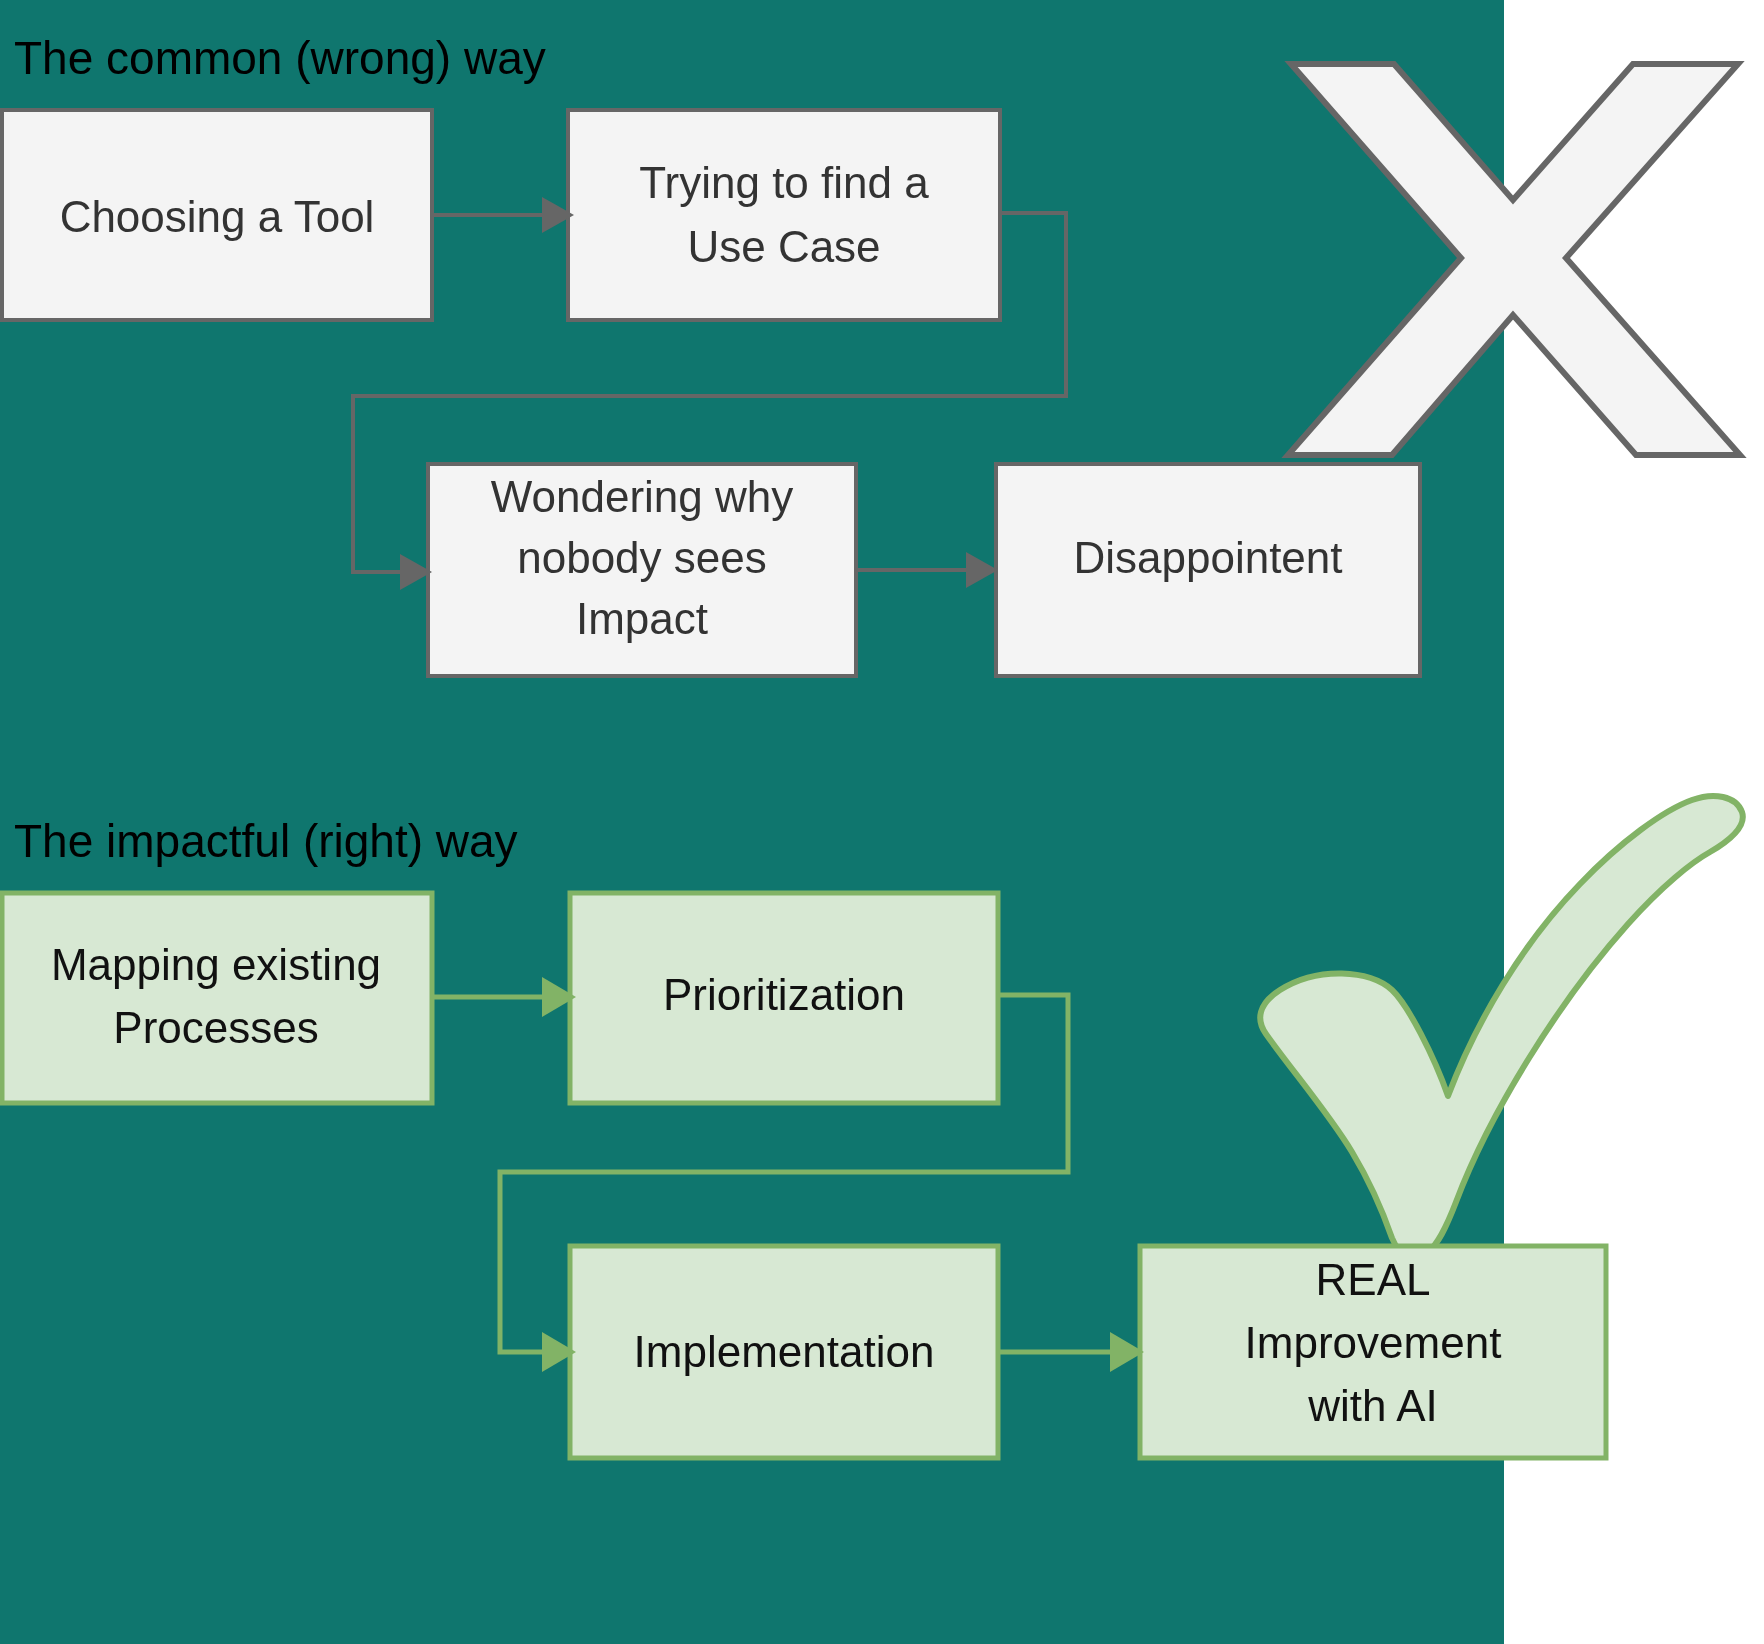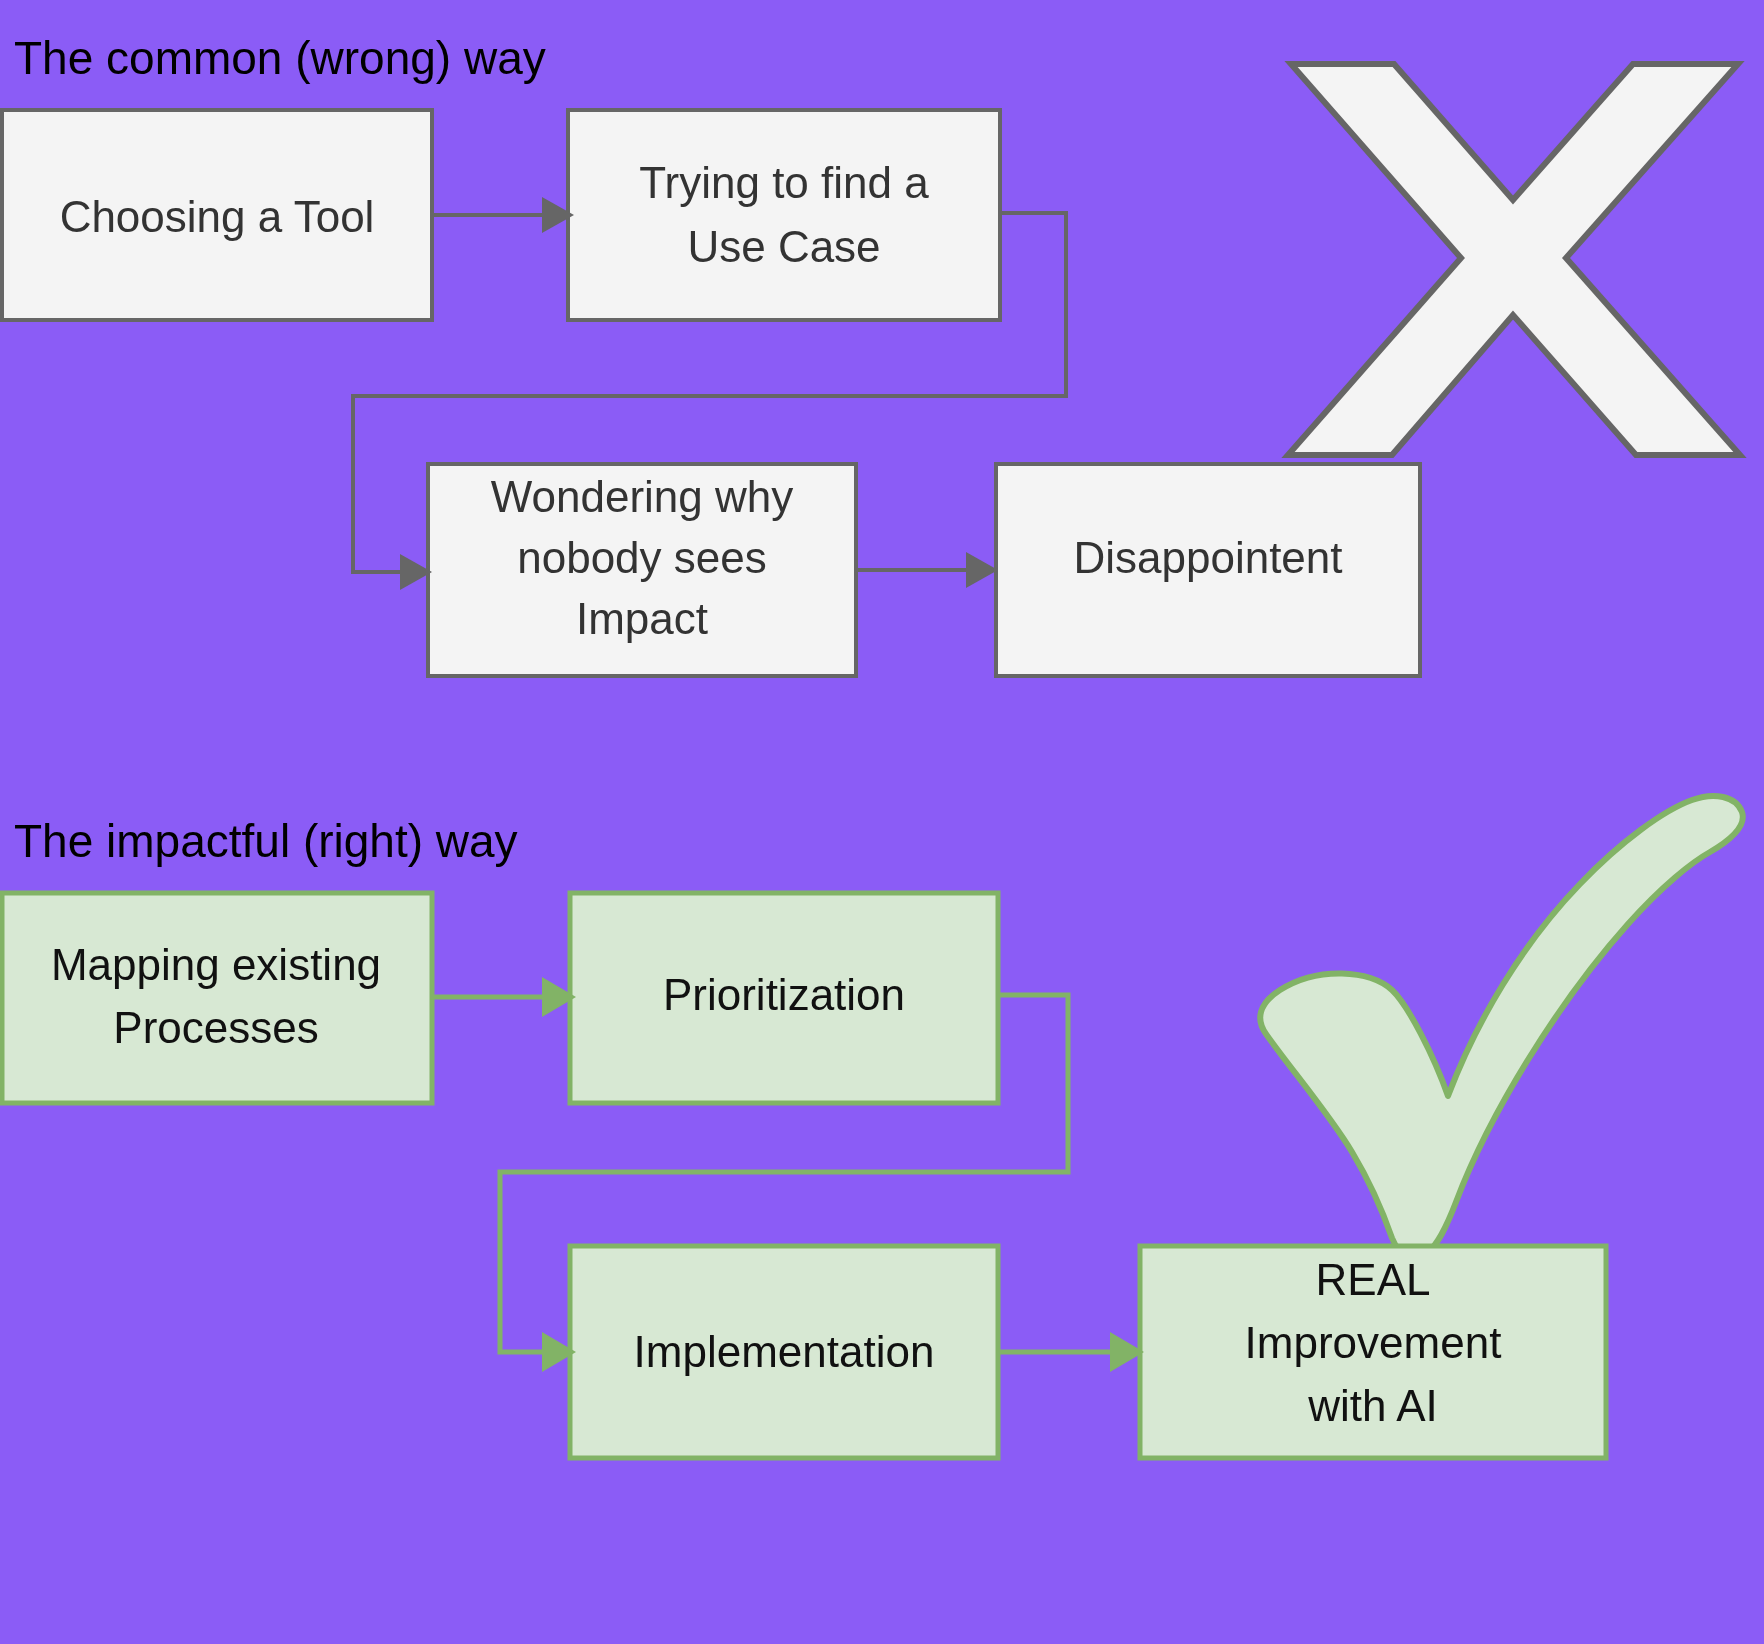--- a/index.html
+++ b/index.html
@@ -8,23 +8,23 @@
     background: #ffffff;
   }
   body {
     width: 1764px;
     height: 1644px;
     font-family: "Liberation Sans", sans-serif;
     overflow: hidden;
   }
   #canvas {
     position: relative;
-    width: 1764px;
+    width: 1504px;
     height: 1644px;
-    background: #8b5cf6;
+    background: #0f766e;
   }
   svg#diagram {
     position: absolute;
     top: 0;
     left: 0;
     width: 1764px;
     height: 1644px;
     display: block;
   }
   .section-title {

